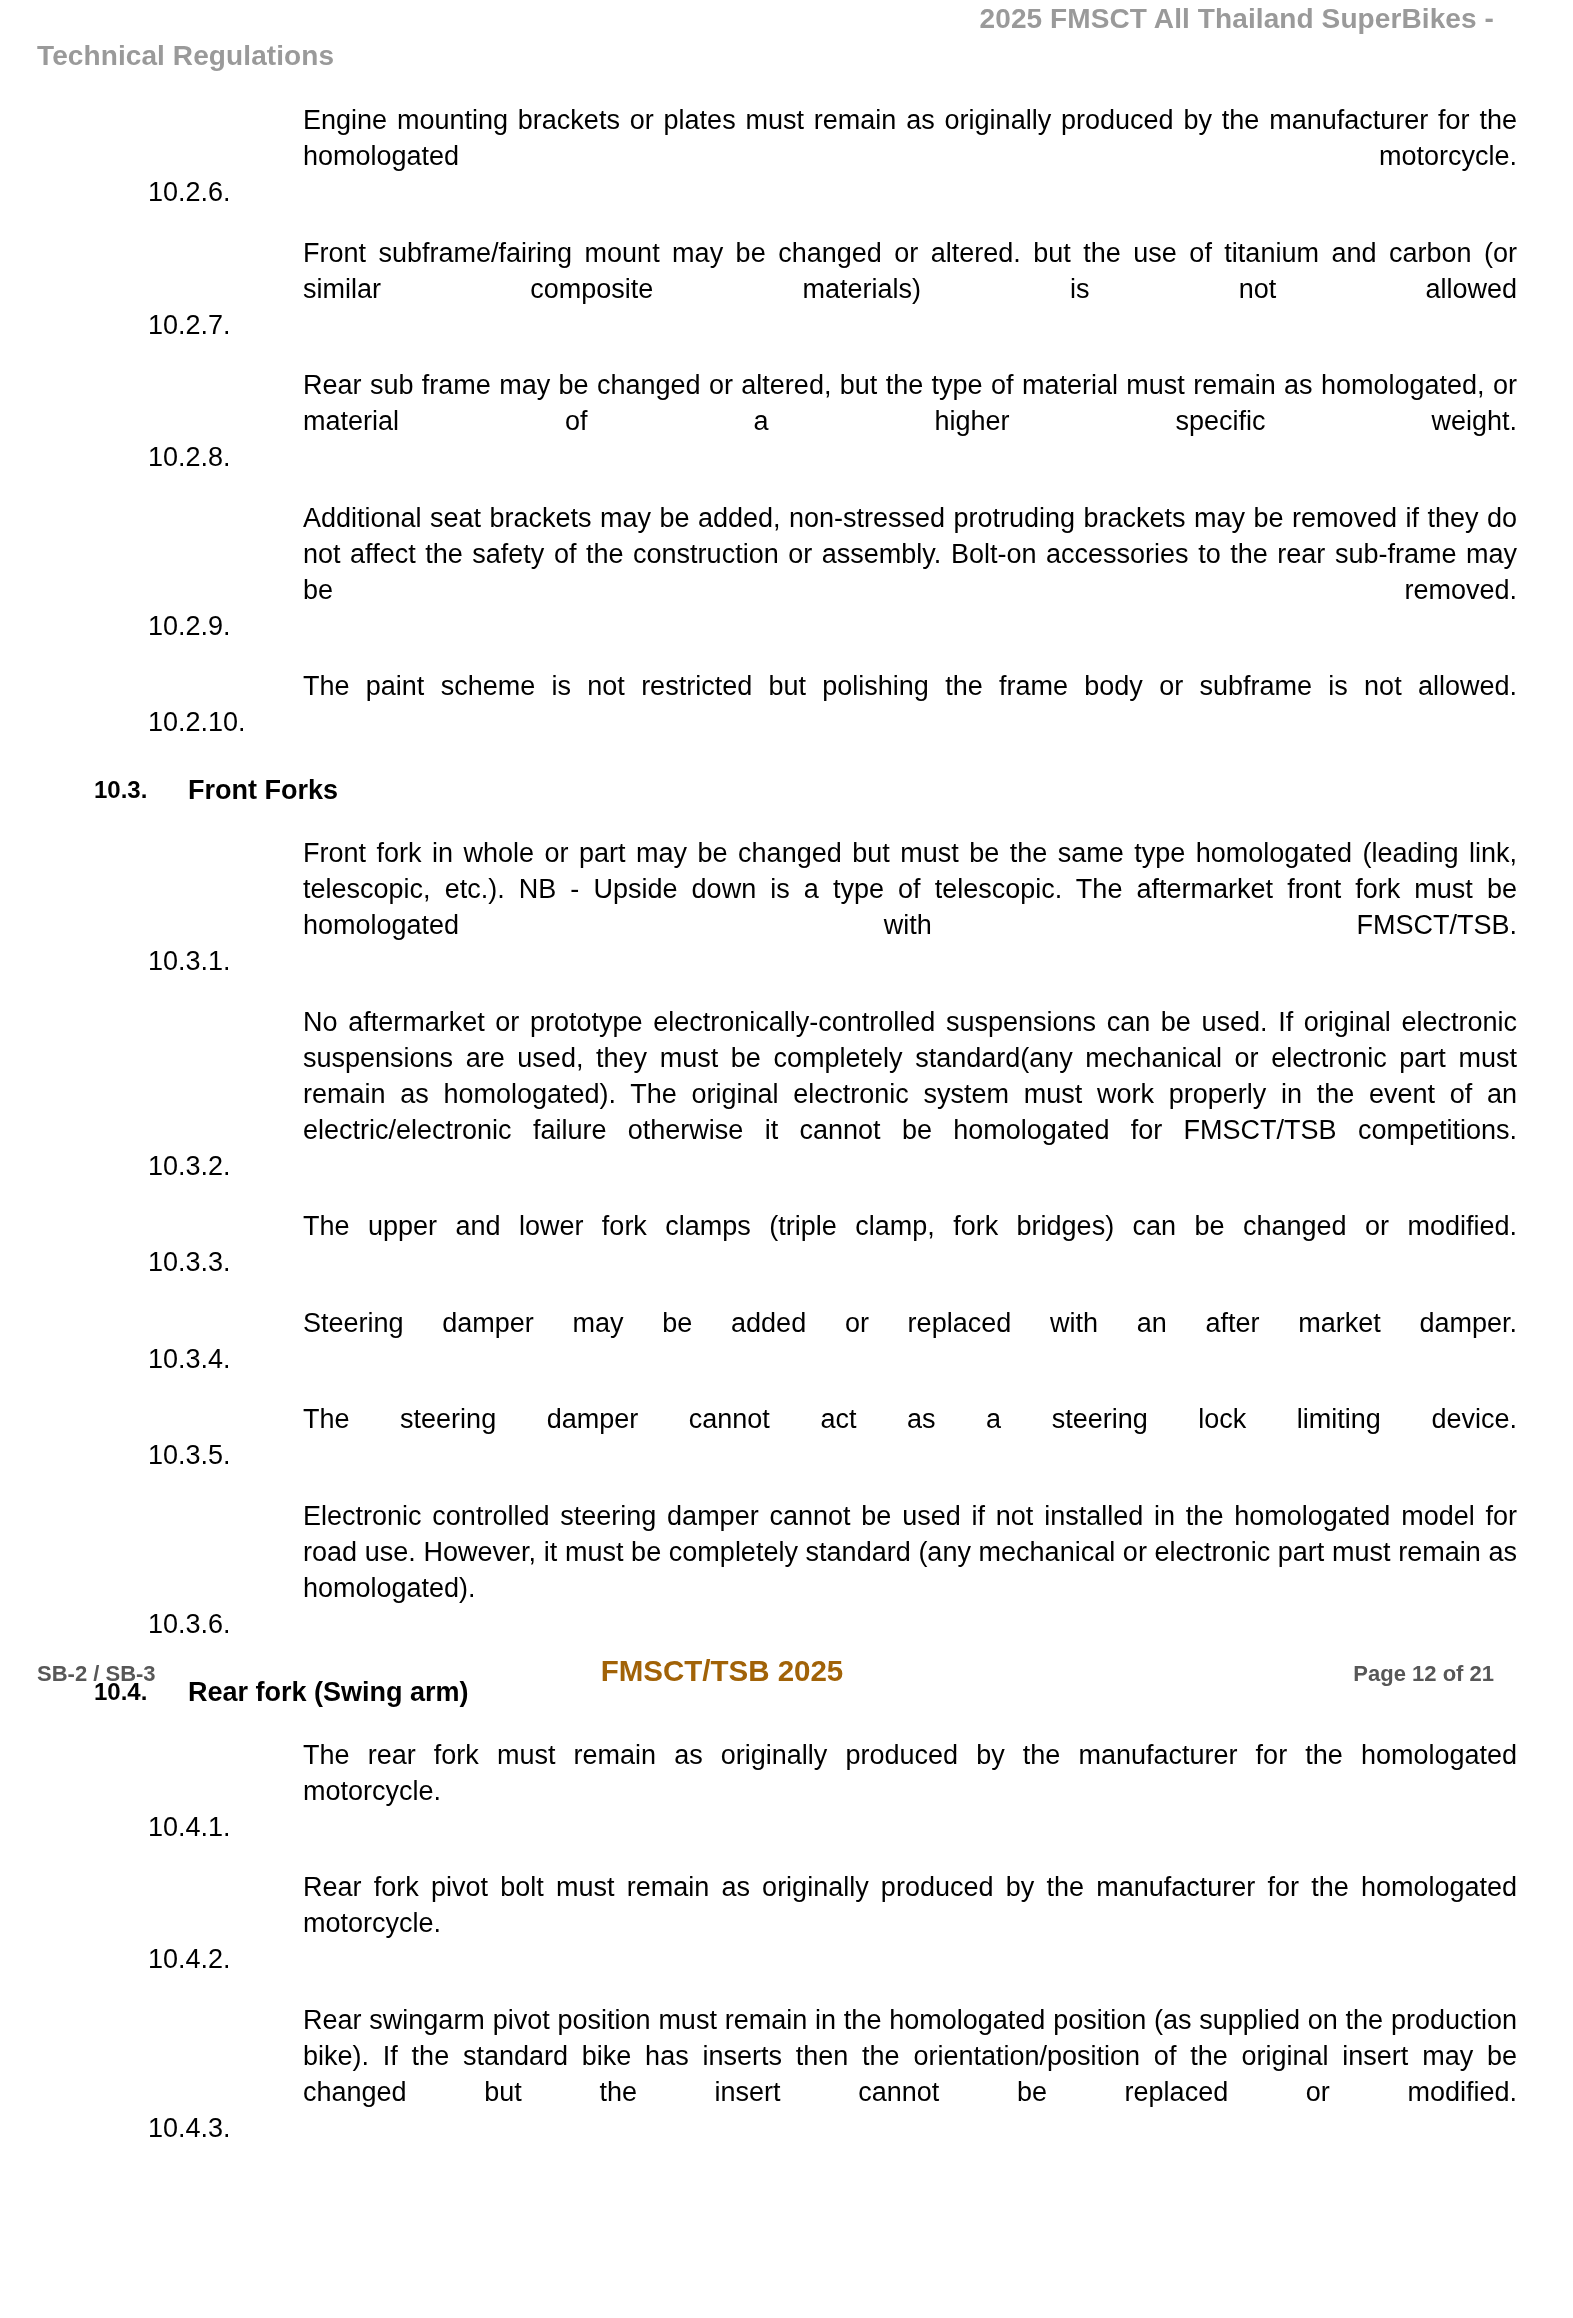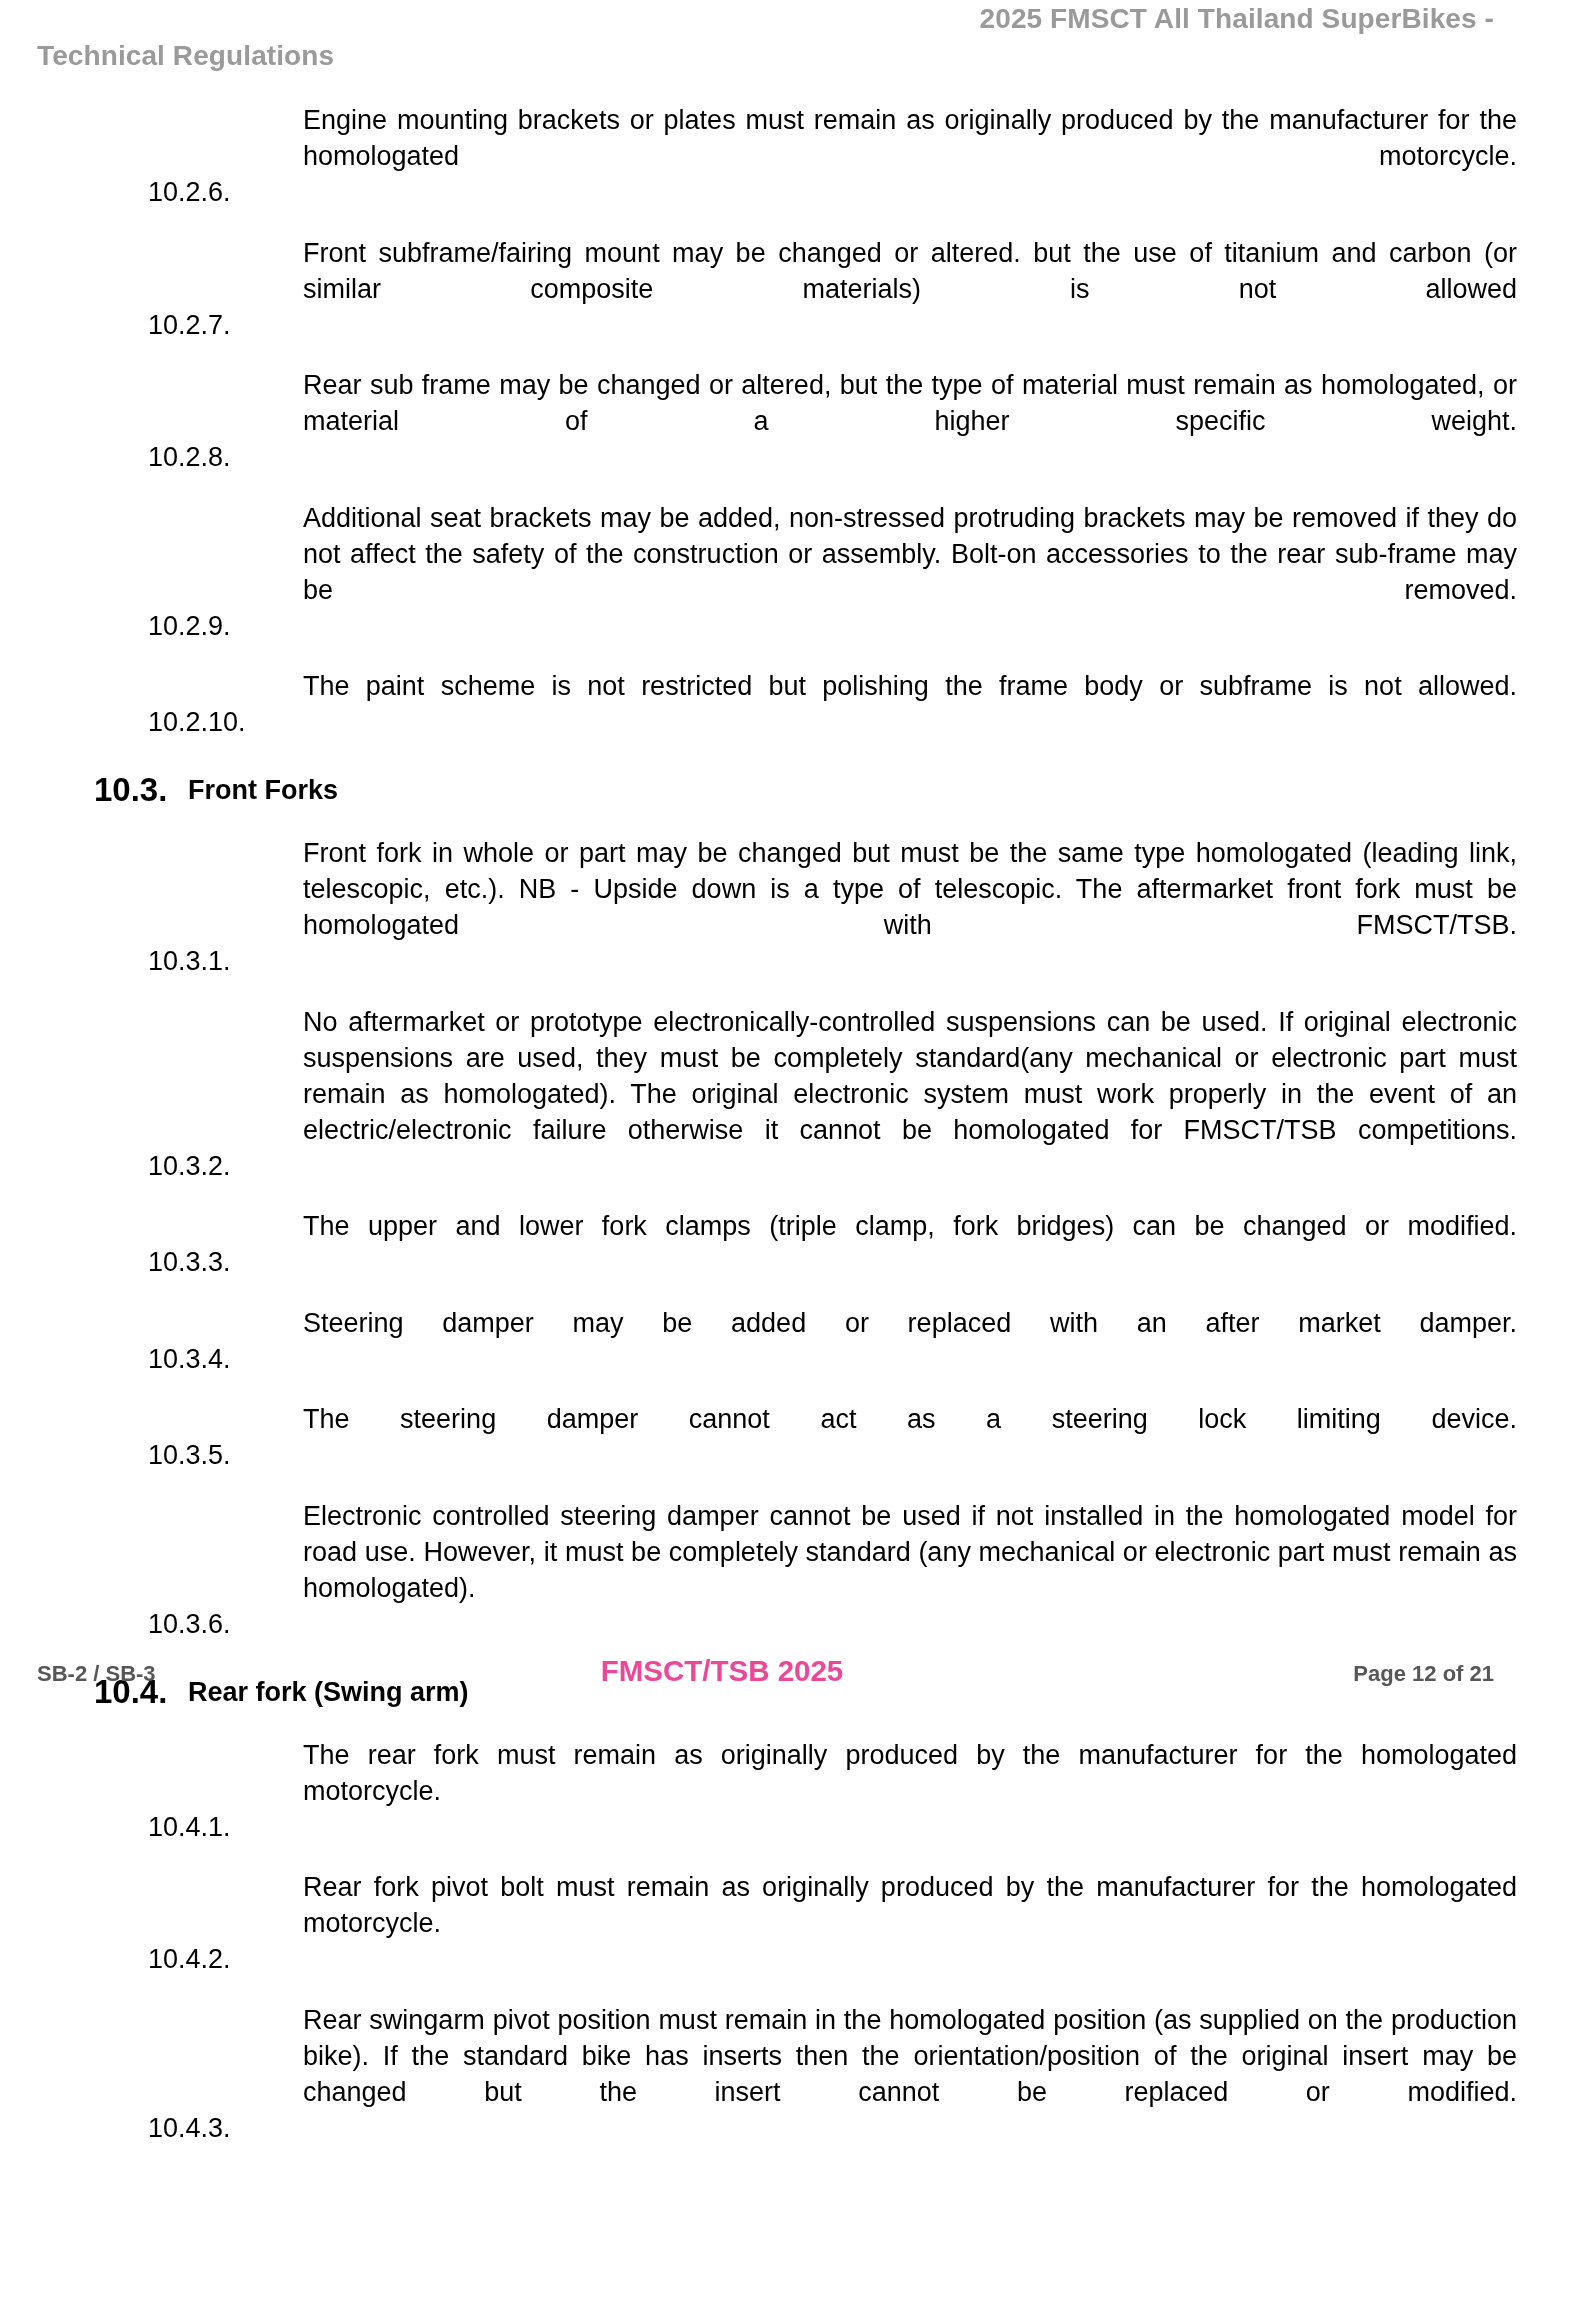--- a/index.html
+++ b/index.html
@@ -93,21 +93,21 @@
   .section-head {
     display: flex;
     align-items: flex-start;
     margin-top: 32px;
     margin-bottom: 27px;
   }
   .section-num {
     flex: 0 0 auto;
     width: 94px;
     margin-left: 94px;
-    font-size: 33px;
+    font-size: 24px;
     font-weight: bold;
     line-height: 36px;
     white-space: nowrap;
   }
   .section-title {
     flex: 0 0 auto;
     font-size: 27px;
     font-weight: bold;
     line-height: 36px;
     white-space: nowrap;
@@ -126,21 +126,21 @@
   .footer-left {
     font-size: 22px;
     font-weight: bold;
     color: #575757;
     white-space: nowrap;
     flex: 0 0 auto;
   }
   .footer-center {
     font-size: 29.5px;
     font-weight: bold;
-    color: #ec4899;
+    color: #a16207;
     white-space: nowrap;
     flex: 1 1 auto;
     text-align: center;
     margin-left: -65px;
   }
   .footer-right {
     font-size: 22px;
     font-weight: bold;
     color: #575757;
     white-space: nowrap;

